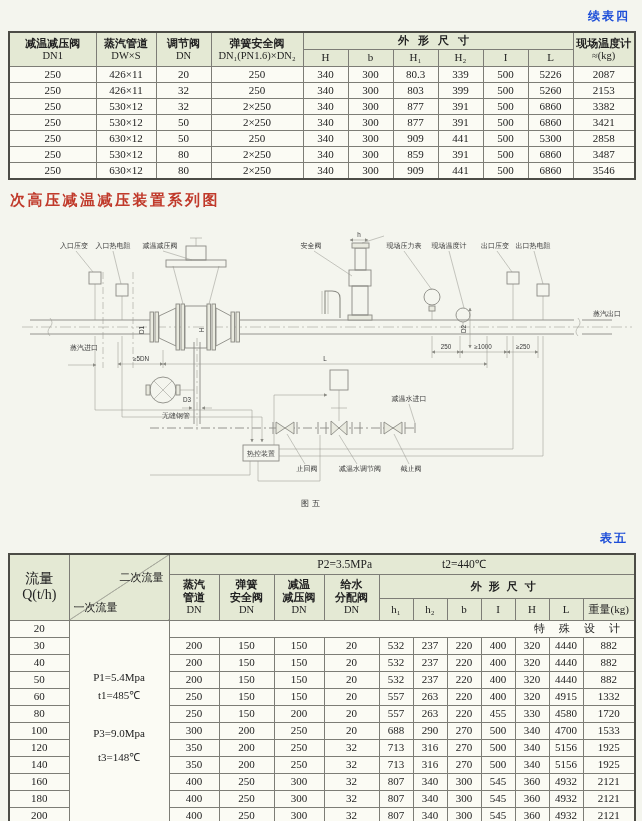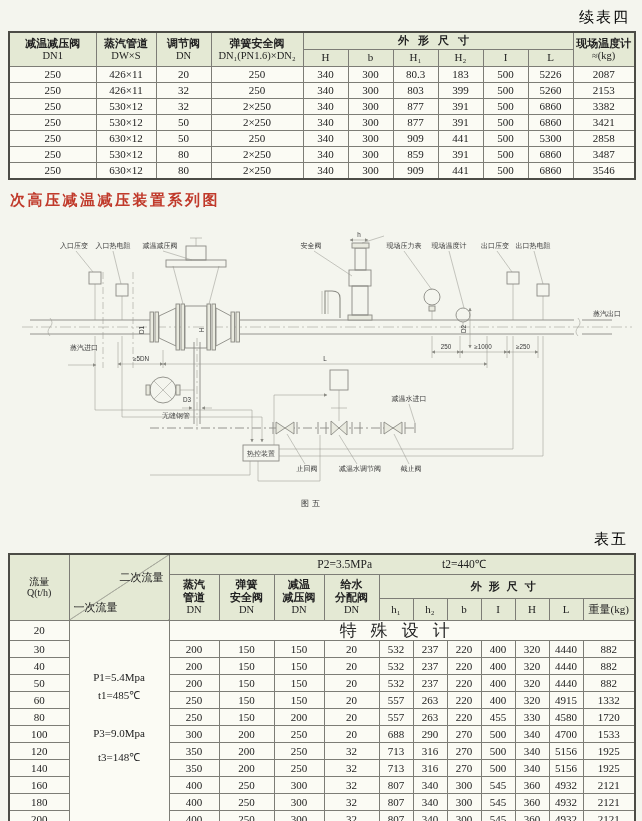--- a/index.html
+++ b/index.html
@@ -1,19 +1,19 @@
 <!DOCTYPE html>
 <html><head>
 <meta charset="utf-8">
 <style>
   html,body{margin:0;padding:0;}
   .page{position:relative;width:642px;height:821px;background:#f4f5ee;
         font-family:"Liberation Serif",serif;color:#222;overflow:hidden;}
 
-  .corner-label{position:absolute;font-size:15px;font-weight:normal;letter-spacing:2px;color:#000000;}
+  .corner-label{position:absolute;font-size:12px;font-weight:bold;letter-spacing:2px;color:#1d4ed8;}
   #lbl-xubiao{top:8px;right:12px;}
   #lbl-biao5{top:530px;right:14px;}
 
   .section-heading{position:absolute;top:191px;left:10px;font-size:15px;font-weight:bold;
                    color:#c03a2b;letter-spacing:2.5px;text-align:center;}
 
   table{border-collapse:collapse;table-layout:fixed;}
   th,td{border:1px solid #7d7d76;text-align:center;vertical-align:middle;
         padding:0;font-size:11px;line-height:1.15;overflow:hidden;}
   thead th{background:#e4e9d4;font-weight:normal;}
@@ -30,22 +30,22 @@
   #t5 tbody td{height:16px;}
   #t5 .cond-row{height:20px;}
   #t5 .sub-row{height:24px;padding-left:32px;}
   #t5 .dim-row{height:22px;}
   #t5 .group-h{letter-spacing:7px;}
   .cond-cell div{display:flex;justify-content:center;gap:70px;font-size:11.5px;}
   .diag-cell{position:relative;background:
       linear-gradient(to bottom right,rgba(0,0,0,0) calc(50% - 0.6px),#7d7d76 50%,rgba(0,0,0,0) calc(50% + 0.6px)),#e4e9d4;}
   .diag-top{position:absolute;top:4px;right:5px;font-size:11px;margin-top:12px;}
   .diag-bottom{position:absolute;bottom:6px;left:4px;font-size:11px;}
-  .flow-h div{font-size:10px;}
-  .special-cell{letter-spacing:14px;font-size:17px;}
+  .flow-h div{font-size:14px;}
+  .special-cell{letter-spacing:14px;font-size:11px;text-align:right;}
   .primary-cell{position:relative;background:#fbfbf4;}
   .primary-cell div{position:absolute;width:100%;text-align:center;font-size:11px;}
 
   #diagram{position:absolute;top:218px;left:0;}
   #diagram text{font-family:"Liberation Sans",sans-serif;fill:#3a3a3a;}
   .dlbl{font-size:7px;}
   .ddim{font-size:6.3px;}
   .dline{stroke:#8b8b84;stroke-width:0.9;fill:none;}
   .dthin{stroke:#9a9a92;stroke-width:0.55;fill:none;}
   .dthick{stroke:#8b8b84;stroke-width:1.1;fill:none;}
@@ -107,21 +107,21 @@
     </thead>
     <tbody>
         <tr>
           <td>250</td>
           <td>426×11</td>
           <td>20</td>
           <td>250</td>
           <td>340</td>
           <td>300</td>
           <td>80.3</td>
-          <td>183</td>
+          <td>339</td>
           <td>500</td>
           <td>5226</td>
           <td>2087</td>
         </tr>
         <tr>
           <td>250</td>
           <td>426×11</td>
           <td>32</td>
           <td>250</td>
           <td>340</td>

